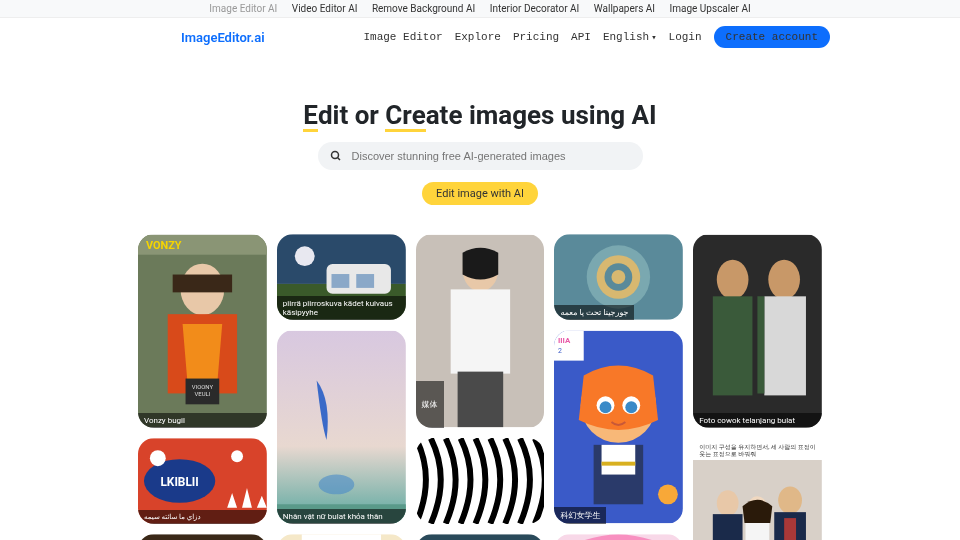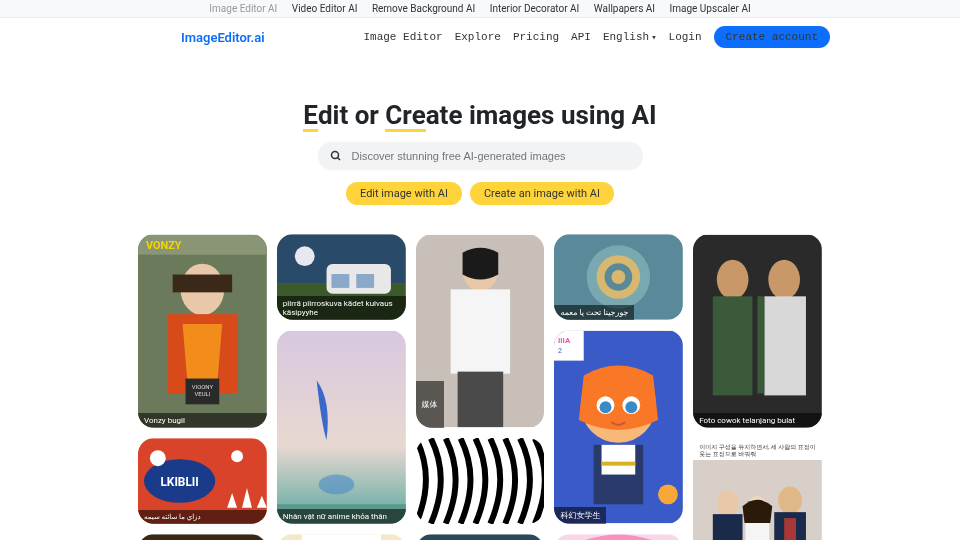--- a/index.html
+++ b/index.html
@@ -58,21 +58,20 @@
   <h1><span class="u1">E</span><span>dit or </span><span class="u2">Cre</span><span>ate images using AI</span></h1>
   <div class="search-wrap">
     <svg class="search-icon" viewBox="0 0 24 24" fill="none" stroke="#333" stroke-width="3">
         <circle cx="10" cy="10" r="7"></circle>
         <line x1="20" y1="20" x2="15" y2="15"></line>
       </svg>
     <input class="search-input" placeholder="Discover stunning free AI-generated images" style="">
   </div>
   <div class="pill-row">
     <div class="pill">Edit image with AI</div>
-    <div class="pill">Create an image with AI</div>
   </div>
 </div>
 
 <div class="gallery">
 
   <div class="col">
     <div class="card">
       <svg class="thumb img" viewBox="0 0 130 194" width="130" height="194">
           <rect width="130" height="194" fill="#6b7a5a"></rect>
           <rect x="0" y="0" width="130" height="20" fill="#8a9575"></rect>
@@ -130,21 +129,21 @@
               <stop offset="0" stop-color="#d8c8e0"></stop>
               <stop offset="0.6" stop-color="#e8d8d0"></stop>
               <stop offset="1" stop-color="#5aa8a0"></stop>
             </linearGradient>
           </defs>
           <rect width="130" height="194" fill="url(#sky1)"></rect>
           <path d="M40 50 Q55 70 50 110 Q45 95 40 50" fill="#3a6ac8"></path>
           <ellipse cx="60" cy="155" rx="18" ry="10" fill="#4a8ac8" opacity="0.6"></ellipse>
           <rect y="175" width="130" height="19" fill="#5a9a8a"></rect>
         </svg>
-      <div class="cap">Nhân vật nữ anime khỏa thân</div>
+      <div class="cap">Nhân vật nữ bulat khỏa thân</div>
     </div>
     <div class="card">
       <svg class="thumb img" viewBox="0 0 130 90" width="130" height="90">
           <rect width="130" height="90" fill="#f5e8c8"></rect>
           <rect x="25" y="0" width="80" height="90" fill="#fff"></rect>
           <circle cx="50" cy="25" r="14" fill="#f5d020"></circle>
           <circle cx="50" cy="25" r="8" fill="#d8432a"></circle>
           <circle cx="90" cy="50" r="14" fill="#f5d020"></circle>
           <circle cx="90" cy="50" r="8" fill="#d8432a"></circle>
           <path d="M30 60 Q40 50 50 65 Q60 55 70 70" stroke="#e85aa8" stroke-width="3" fill="none"></path>

